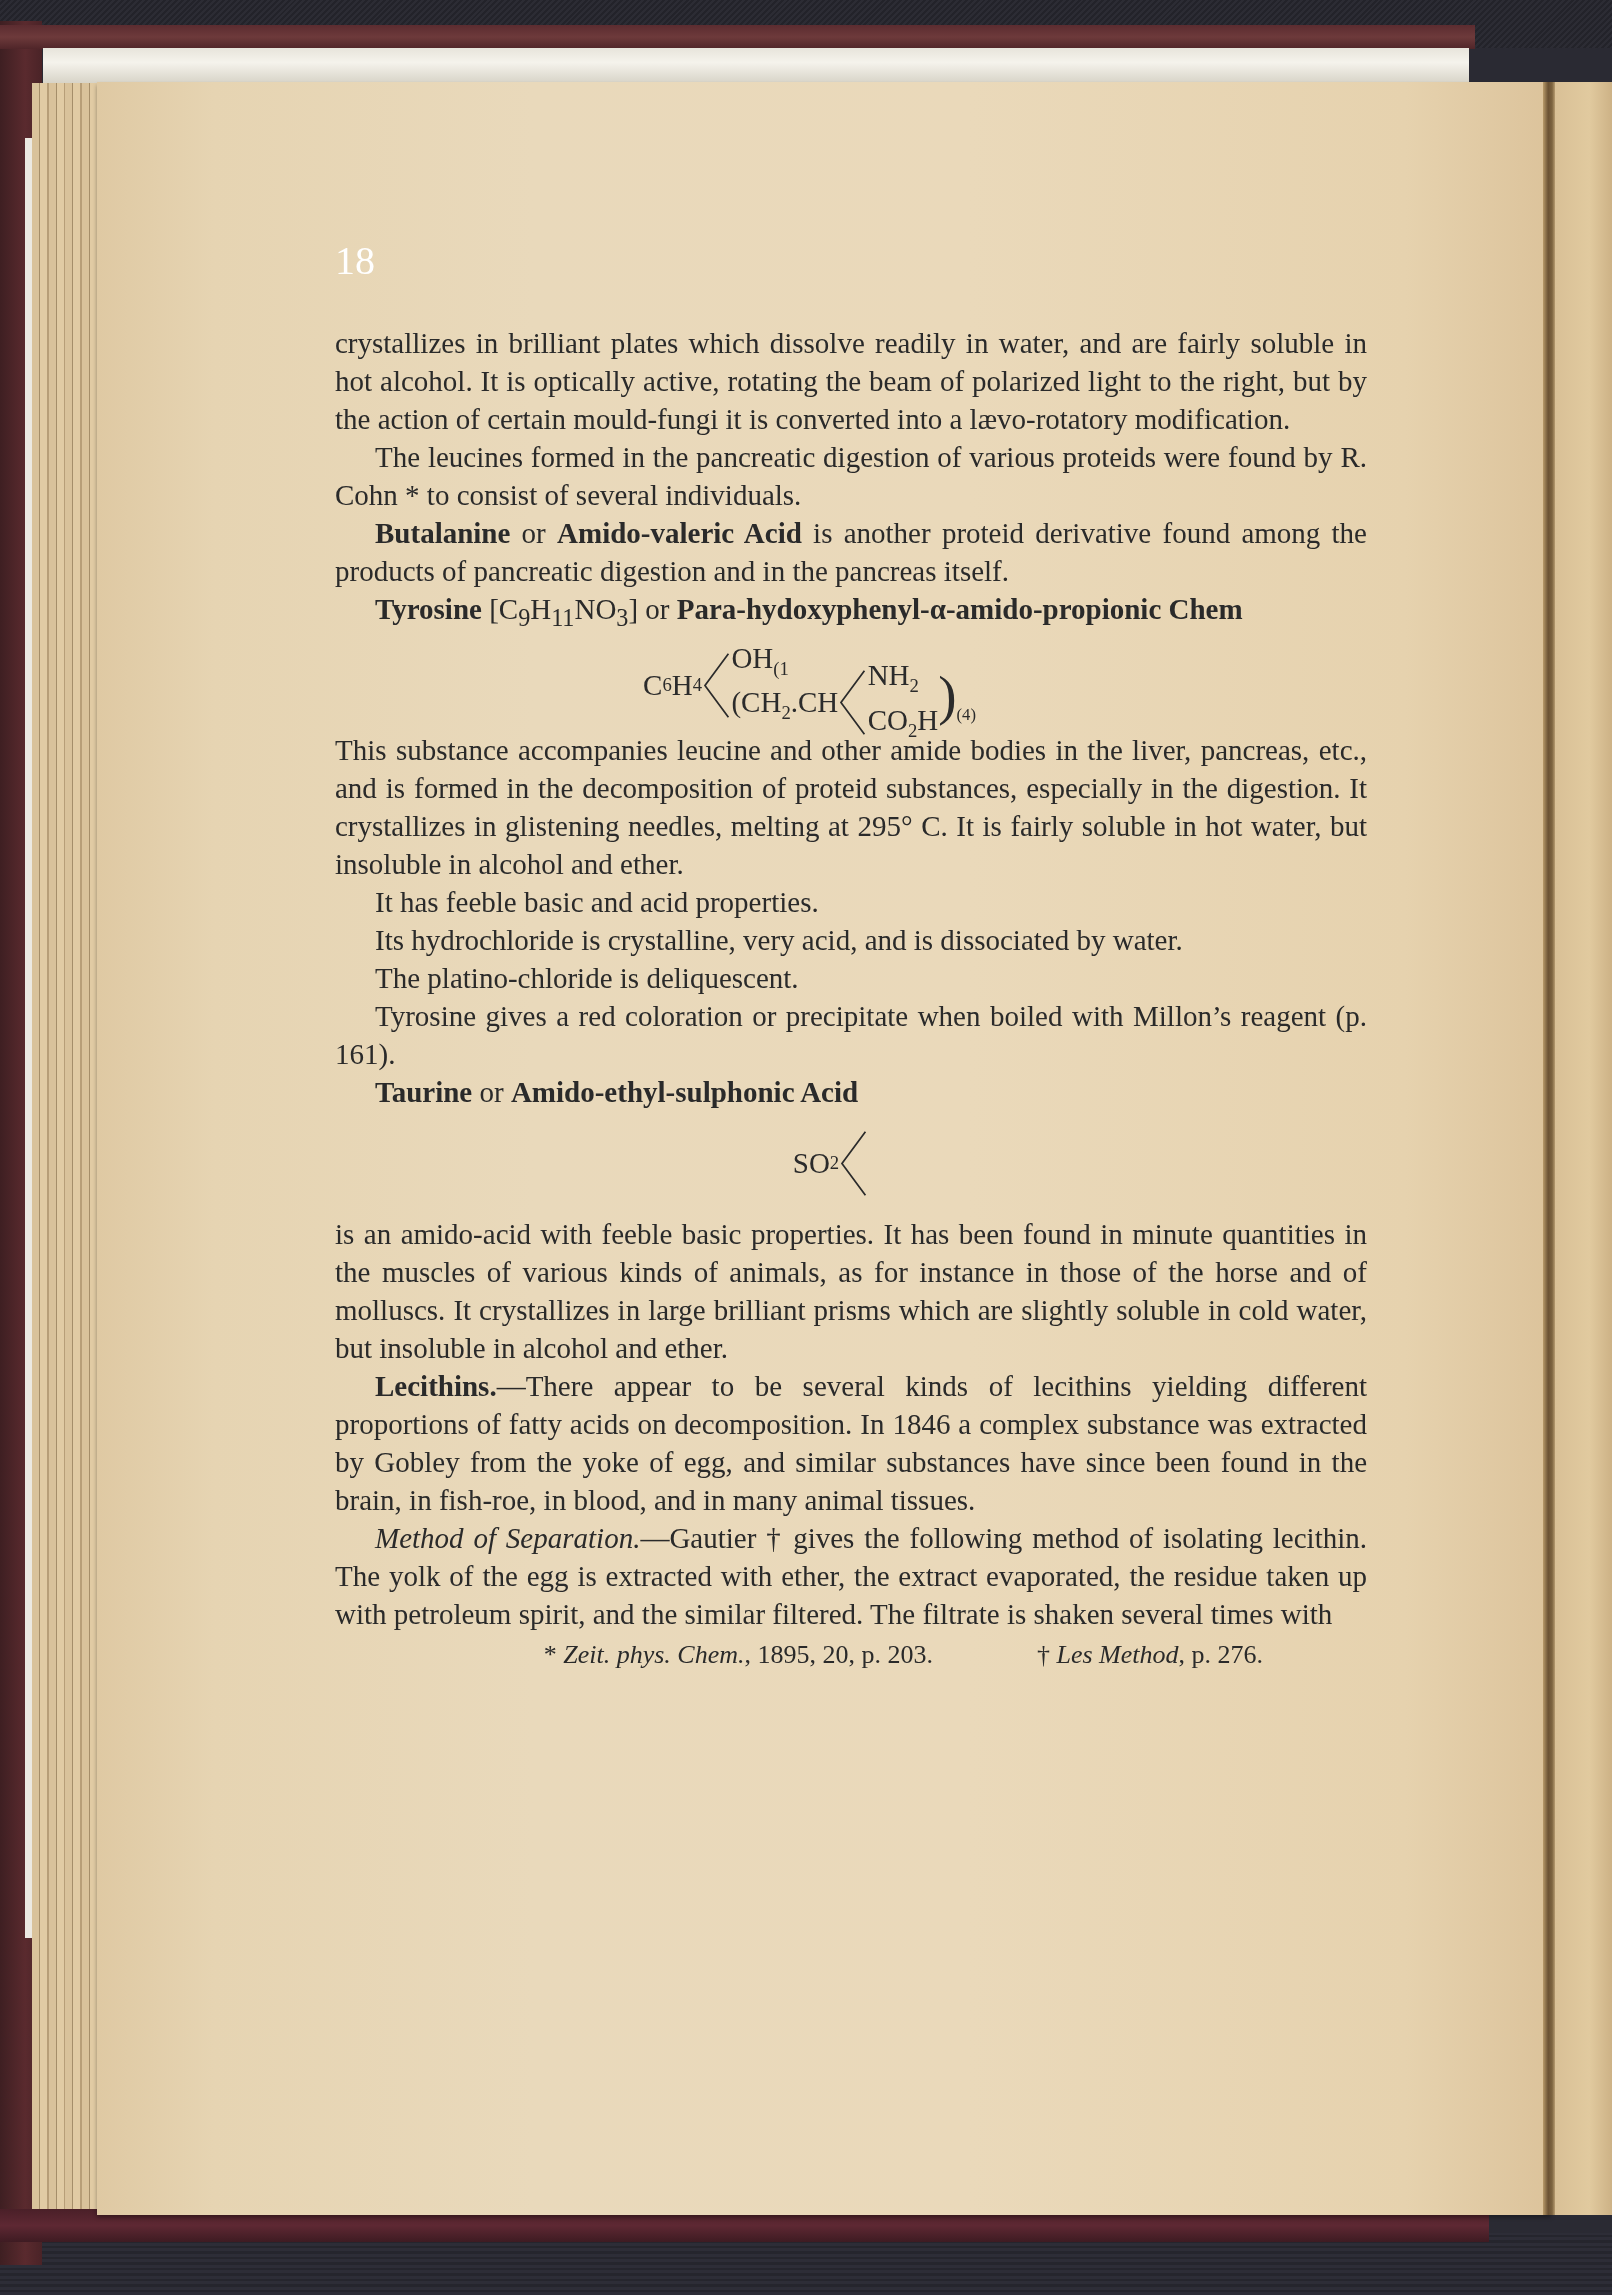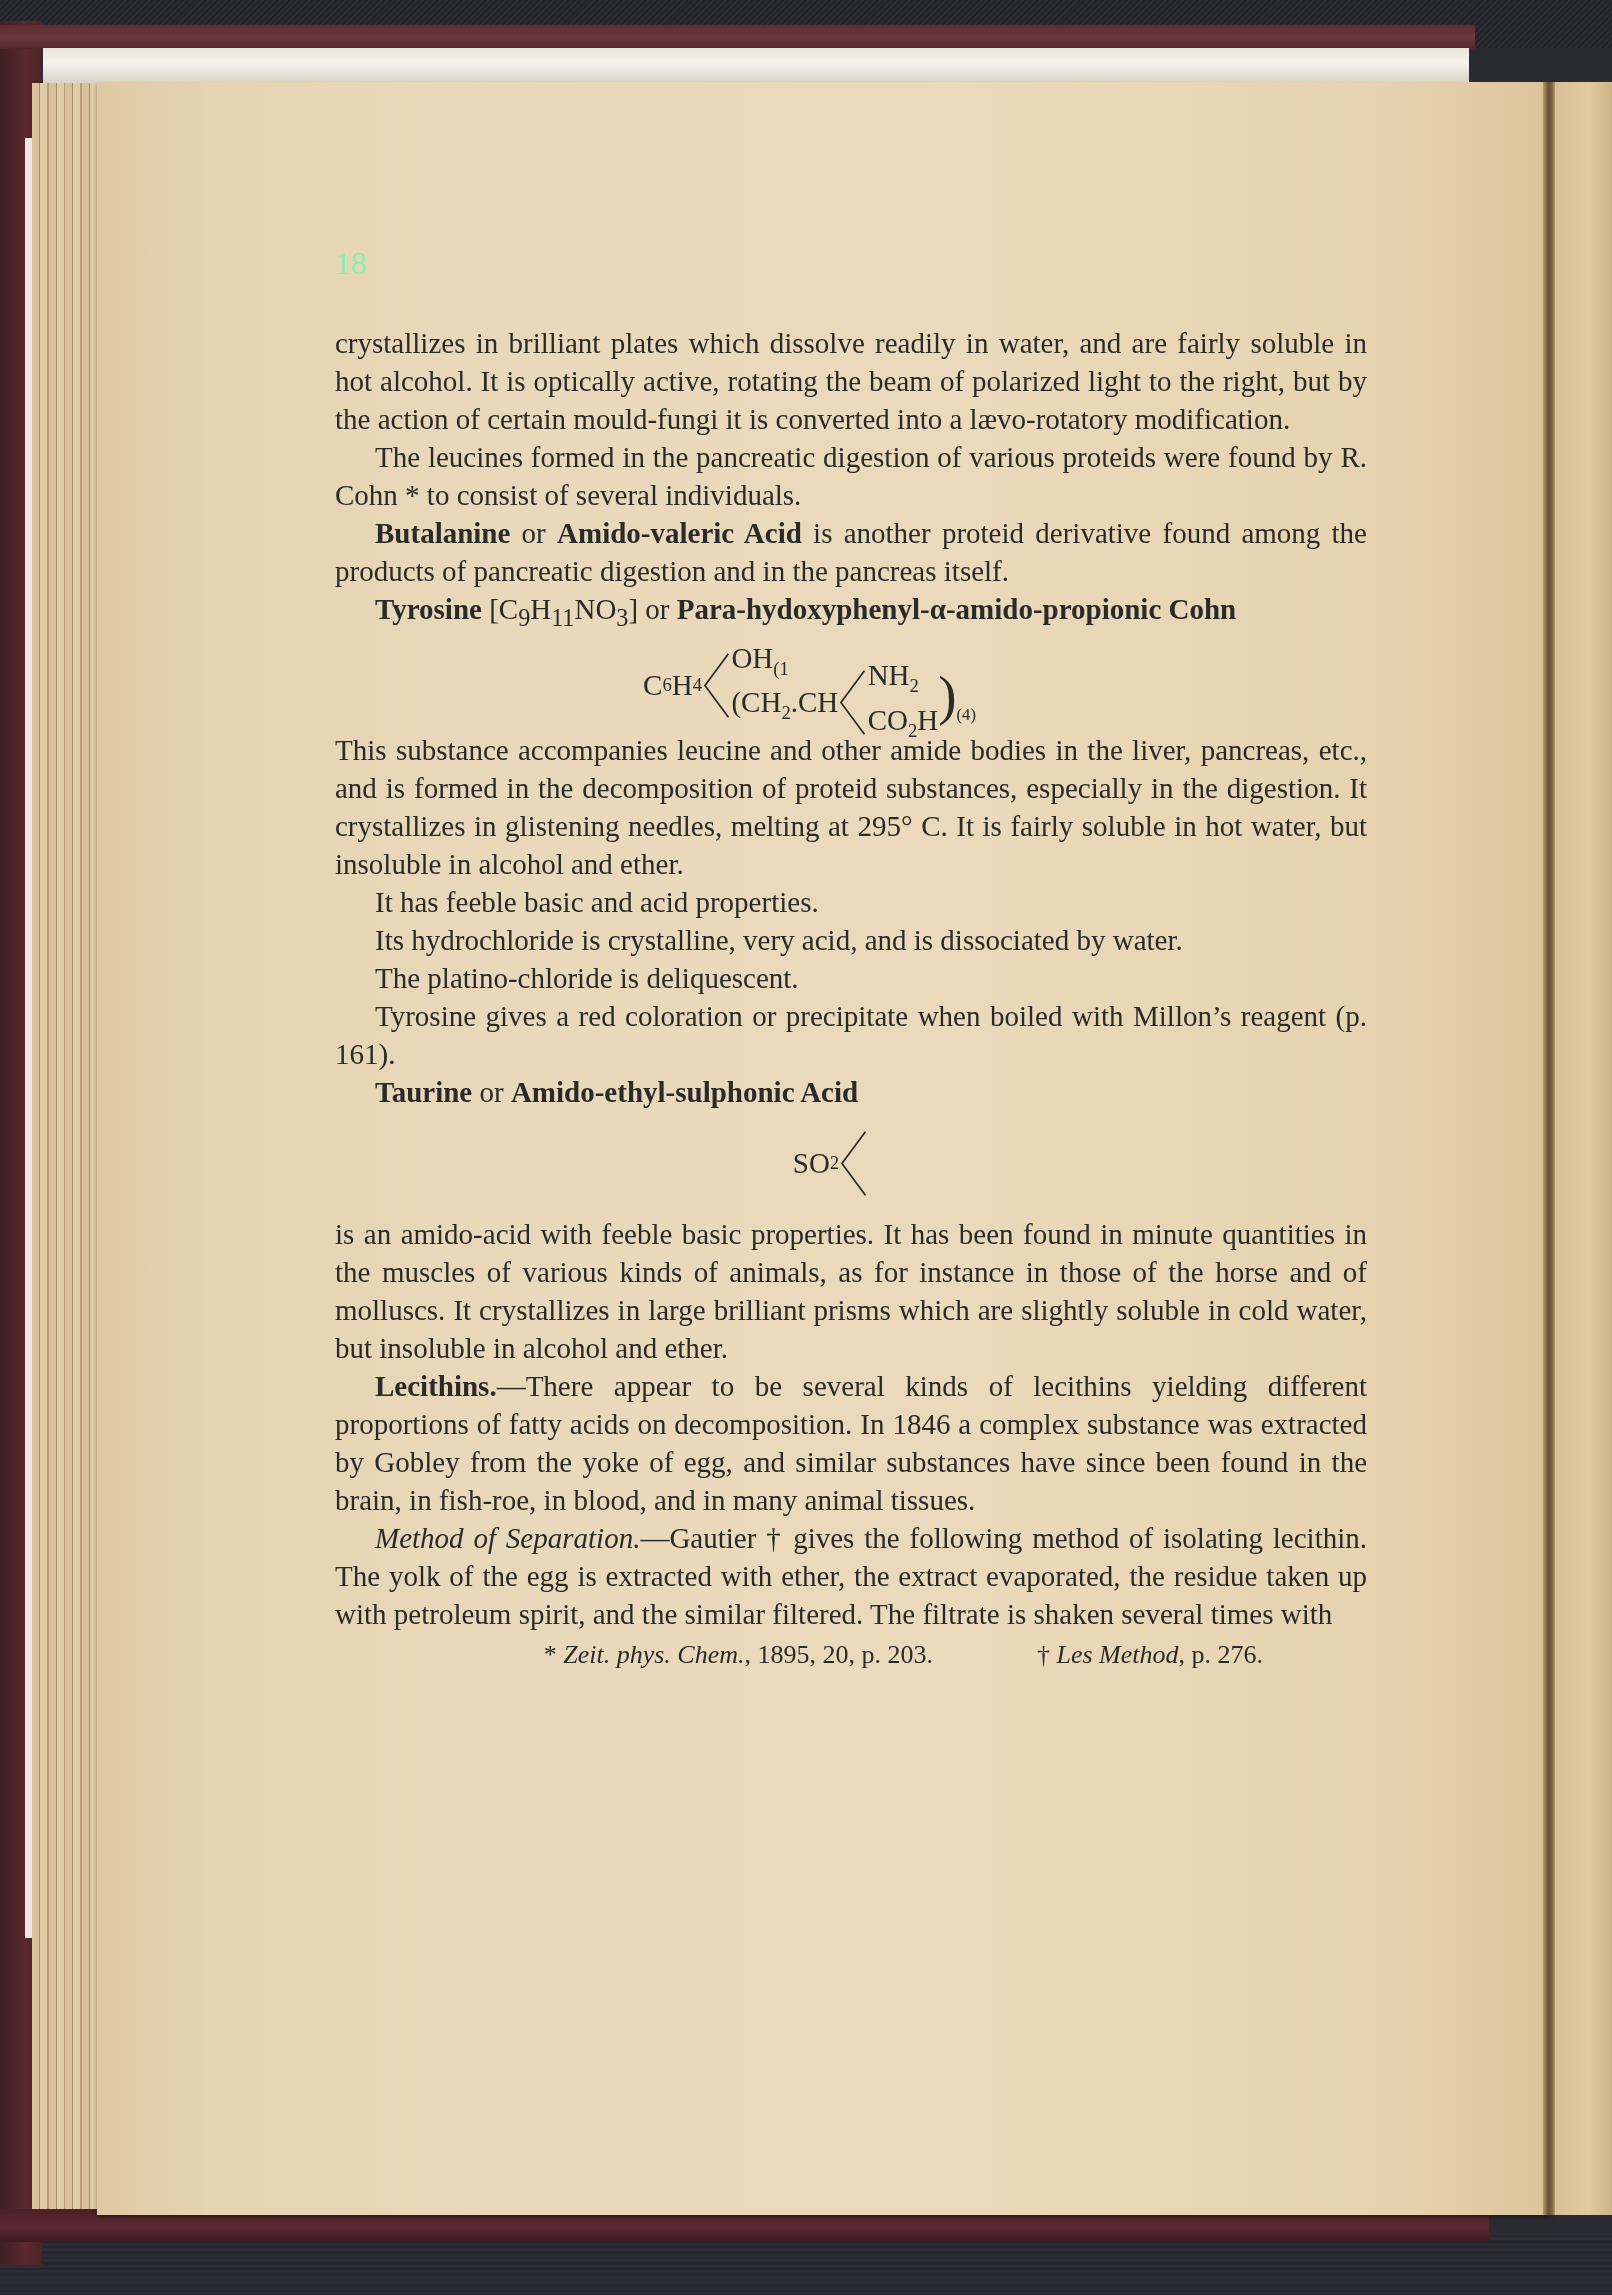--- a/index.html
+++ b/index.html
@@ -55,22 +55,22 @@
     background: linear-gradient(90deg, #d9c096, #e1ca9f 60%, #cdb286);
   }
   .text-block {
     position: absolute; left: 335px; top: 229px; width: 1032px;
     color: #2a2a2a;
   }
   .running-head {
     position: relative; height: 42px;
   }
   .page-number {
-    position: absolute; left: 0; top: 16px;
-    font-size: 32px; font-family: "Liberation Serif", serif; color: #86efac;
+    position: absolute; left: 0; top: 8px;
+    font-size: 40px; font-family: "Liberation Serif", serif; color: #ffffff;
   }
   .header-title {
     position: absolute; left: 0; right: 0; top: 5.5px; text-align: center;
     font-size: 23.5px; letter-spacing: 2.1px; font-family: "Liberation Serif", serif; color: #333;
   }
   .body {
     margin-top: 53px;
     font-size: 29px; line-height: 38px; font-family: "Liberation Serif", serif;
     text-align: justify; color: #2a2a2a;
   }
@@ -118,21 +118,21 @@
 
 <div class="text-block">
   <div class="running-head">
     <span class="page-number">18</span>
   </div>
 
   <div class="body">
     <p>crystallizes in brilliant plates which dissolve readily in water, and are fairly soluble in hot alcohol.  It is optically active, rotating the beam of polarized light to the right, but by the action of certain mould-fungi it is converted into a lævo-rotatory modification.</p>
     <p class="indent">The leucines formed in the pancreatic digestion of various proteids were found by R. Cohn * to consist of several individuals.</p>
     <p class="indent"><span class="bold">Butalanine</span><span> or </span><span class="bold">Amido-valeric Acid</span><span> is another proteid derivative found among the products of pancreatic digestion and in the pancreas itself.</span></p>
-    <p class="indent" style="text-align:left"><span class="bold">Tyrosine</span><span> [C</span><sub>9</sub><span>H</span><sub>11</sub><span>NO</span><sub>3</sub><span>] or </span><span class="bold">Para-hydoxyphenyl-α-amido-propionic Cohn</span></p>
+    <p class="indent" style="text-align:left"><span class="bold">Tyrosine</span><span> [C</span><sub>9</sub><span>H</span><sub>11</sub><span>NO</span><sub>3</sub><span>] or </span><span class="bold">Para-hydoxyphenyl-α-amido-propionic Chem</span></p>
 
     <div class="formula formula1">
       <span>C</span>
         <sub>6</sub>
         <span>H</span>
         <sub>4</sub>
       <svg class="angle" viewBox="0 0 40 100">
           <polyline points="38,4 4,50 38,96" fill="none" stroke="#2b2b2b" stroke-width="2.5"></polyline>
         </svg>
       <span class="branch">

